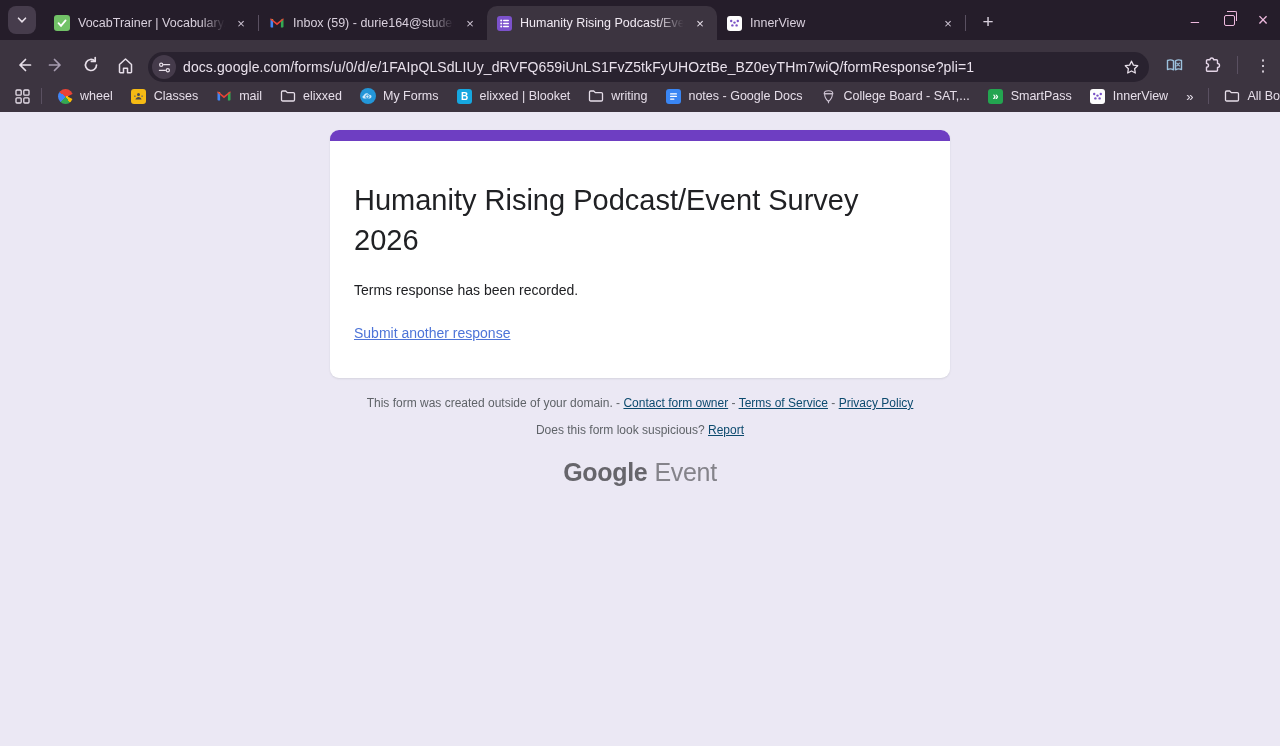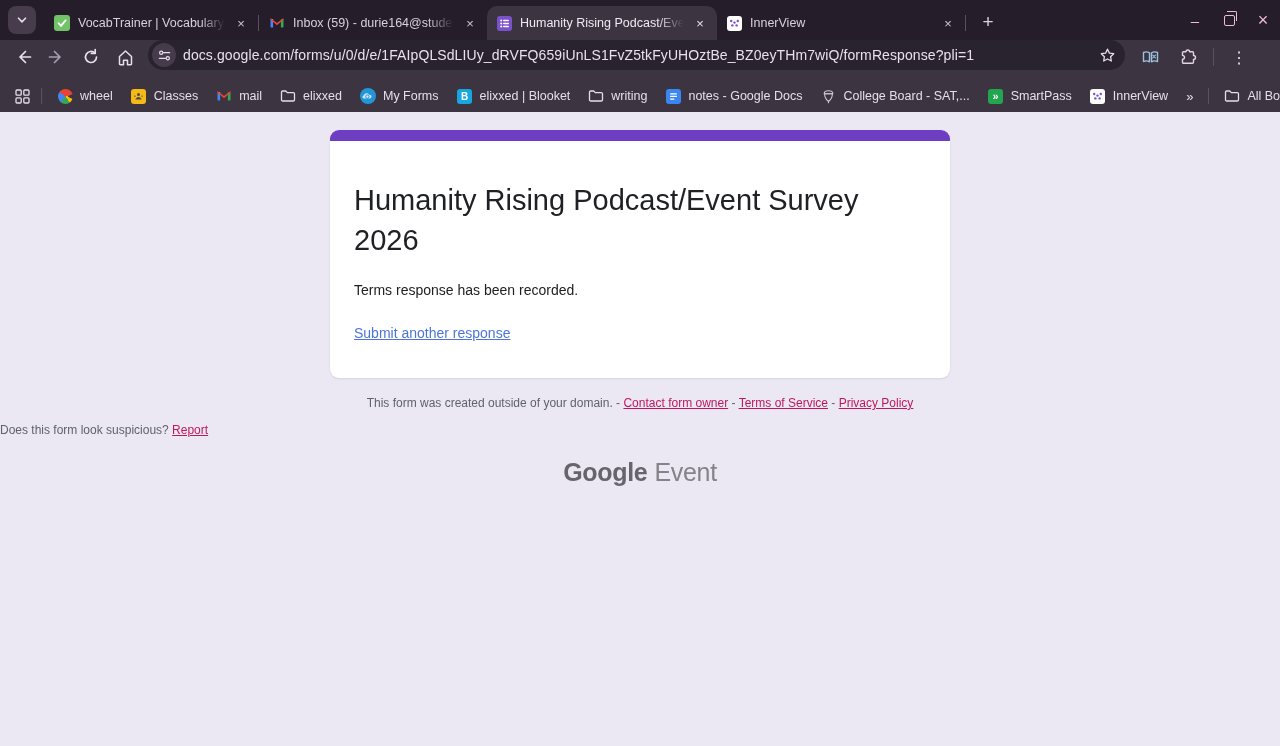--- a/index.html
+++ b/index.html
@@ -17,21 +17,21 @@
   .tab.active .tab-close { color:#e9e2ec; }
   .tab-div { width:1px; height:16px; background:#5a5061; margin:0 0 9px 0; flex:none; }
   .favicon { width:16px; height:16px; flex:none; }
   .new-tab { width:28px; height:28px; margin:0 0 4px 8px; border-radius:50%; display:grid; place-items:center; color:#d9d0dd; font-size:19px; font-weight:400; cursor:pointer; flex:none; }
   .win-controls { margin-left:auto; display:flex; align-items:center; height:40px; }
   .win-btn { width:34px; height:40px; display:grid; place-items:center; color:#eebade; font-size:15px; cursor:pointer; }
   .restore-glyph { width:11px; height:11px; border:1.5px solid #eebade; border-radius:2px; position:relative; }
   .restore-glyph::before { content:""; position:absolute; left:2px; top:-5px; width:9px; height:9px; border:1.5px solid #eebade; border-left:none; border-bottom:none; border-radius:0 2px 0 0; }
 
   
-  .toolbar { height:42px; background:#3c3440; display:flex; align-items:flex-start; padding:0 24px 0 6px; flex:none; }
+  .toolbar { height:42px; background:#3c3440; display:flex; align-items:flex-end; padding:0 0 0 6px; flex:none; }
   .nav-btn { width:34px; height:34px; border-radius:50%; display:grid; place-items:center; cursor:pointer; flex:none; }
   .omnibox { flex:1; height:30px; background:#29222f; border-radius:15px; display:flex; align-items:center; margin:0 8px 0 6px; min-width:0; }
   .site-chip { width:24px; height:24px; border-radius:50%; background:#453b4b; display:grid; place-items:center; margin:0 7px 0 4px; cursor:pointer; flex:none; }
   .url-text { flex:1; color:#e9e1ec; font-size:14px; white-space:nowrap; overflow:hidden; letter-spacing:.1px; }
   .star-btn { width:28px; height:28px; display:grid; place-items:center; margin:0 4px; cursor:pointer; flex:none; }
   .tb-right { display:flex; align-items:center; gap:4px; flex:none; }
   .vdiv { width:1px; height:18px; background:#5a5061; margin:0 4px; }
 
   
   .bookmarks { height:30px; background:#3c3440; display:flex; align-items:center; padding:0 10px 2px 10px; flex:none; color:#e6dee9; font-size:12.5px; }
@@ -55,22 +55,22 @@
 
   
   .page { flex:1; background:#ebe8f4; overflow:hidden; }
   .card { width:620px; margin:18px auto 0; background:#ffffff; border-radius:9px; box-shadow:0 1px 2px rgba(60,64,67,.12); }
   .band { height:11px; border-radius:9px 9px 0 0; background:#6e3ec2; }
   .card-body { padding:39px 24px 36px 24px; }
   .form-title { font-size:29px; font-weight:400; color:#202124; line-height:40px; letter-spacing:0; }
   .resp-msg { font-size:14px; color:#202124; margin-top:22px; }
   .submit-link { display:inline-block; font-size:14px; color:#4d74d8; text-decoration:underline; margin-top:27px; cursor:pointer; }
   .footer1 { text-align:center; font-size:12px; color:#5f6368; margin-top:18px; }
-  .footer2 { font-size:12px; color:#5f6368; margin-top:13px; }
-  .footer1 a, .footer2 a { color:#be185d; text-decoration:underline; cursor:pointer; }
+  .footer2 { text-align:center; font-size:12px; color:#5f6368; margin-top:13px; }
+  .footer1 a, .footer2 a { color:#0c4a6e; text-decoration:underline; cursor:pointer; }
   .glogo { margin-top:21px; text-align:center; font-size:25px; letter-spacing:-0.3px; }
   .glogo .g1 { color:#66656b; font-weight:700; }
   .glogo .g2 { color:#84838a; font-weight:400; margin-left:7px; }
 </style>
 </head>
 <body>
 
 <div class="window">
 
   <div class="tabstrip">

